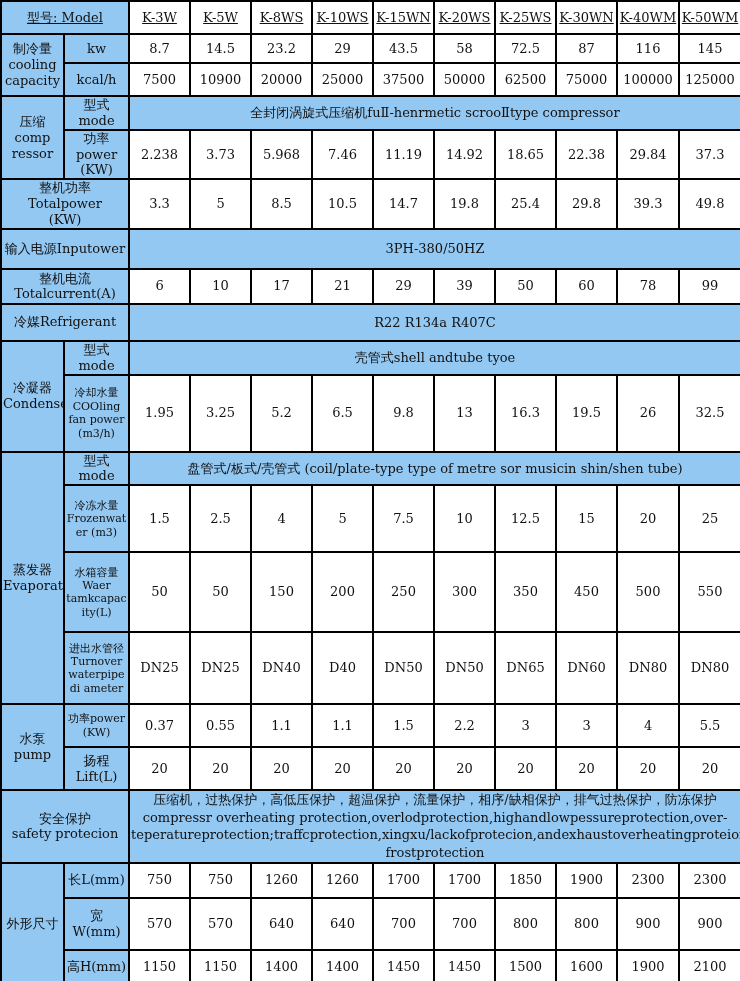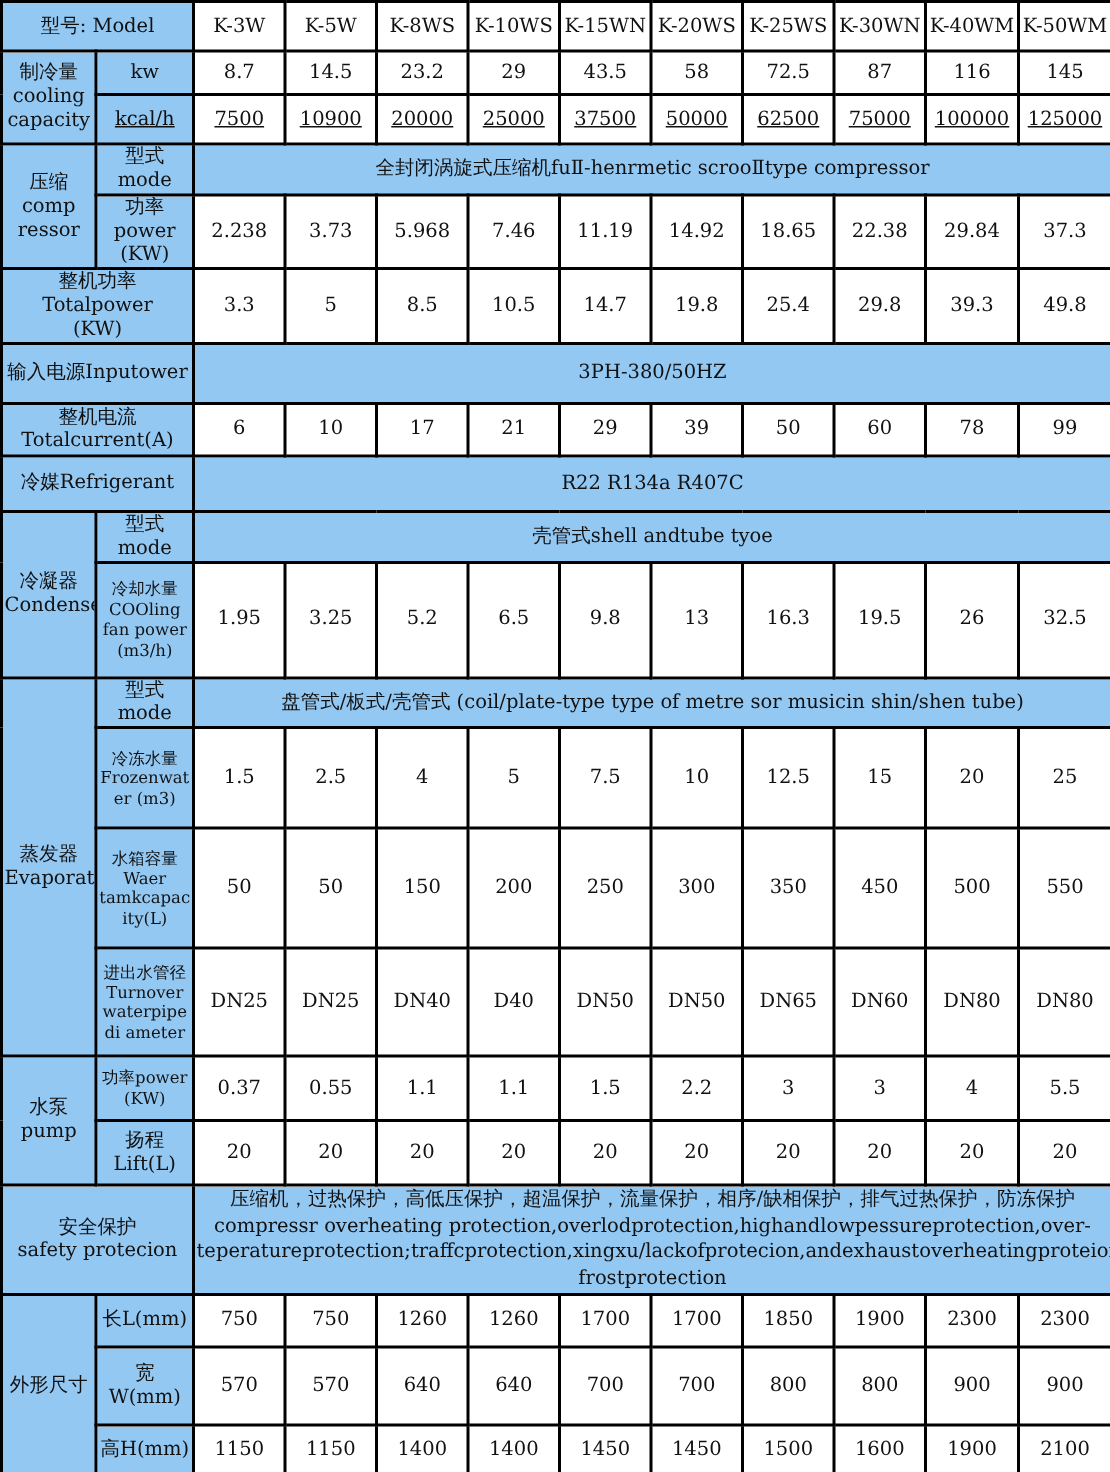--- a/index.html
+++ b/index.html
@@ -71,21 +71,21 @@
         <col style="width:61px">
         <col style="width:61px">
         <col style="width:61px">
       <col style="width:61px">
         <col style="width:61px">
         <col style="width:61px">
         <col style="width:62px">
         <col style="width:62px">
     </colgroup>
     <tbody id="tbody">
-        <tr style="height: 33px;">
+        <tr style="height: 33px; text-decoration: underline;">
           <td colspan="2" class="h">型号: Model</td>
           <td class="v">K-3W</td>
           <td class="v">K-5W</td>
           <td class="v">K-8WS</td>
           <td class="v">K-10WS</td>
           <td class="v">K-15WN</td>
           <td class="v">K-20WS</td>
           <td class="v">K-25WS</td>
           <td class="v">K-30WN</td>
           <td class="v">K-40WM</td>
@@ -100,21 +100,21 @@
           <td class="v">14.5</td>
           <td class="v">23.2</td>
           <td class="v">29</td>
           <td class="v">43.5</td>
           <td class="v">58</td>
           <td class="v">72.5</td>
           <td class="v">87</td>
           <td class="v">116</td>
           <td class="v">145</td>
         </tr>
-        <tr style="height: 33px; text-decoration: underline;">
+        <tr style="height: 33px;">
           <td class="h">kcal/h</td>
           <td class="v">7500</td>
           <td class="v">10900</td>
           <td class="v">20000</td>
           <td class="v">25000</td>
           <td class="v">37500</td>
           <td class="v">50000</td>
           <td class="v">62500</td>
           <td class="v">75000</td>
           <td class="v">100000</td>

